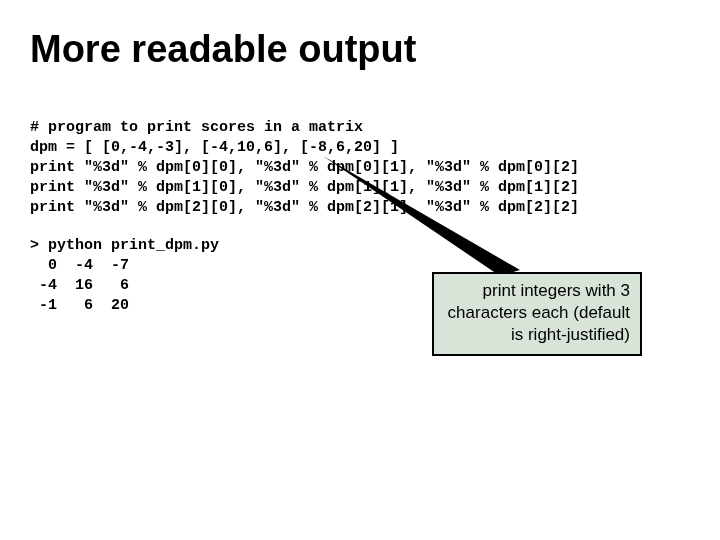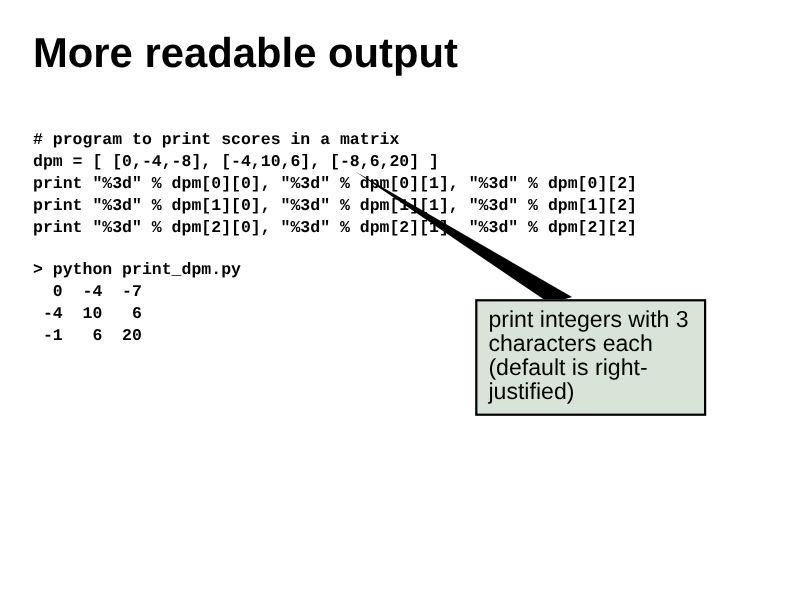--- a/index.html
+++ b/index.html
@@ -49,47 +49,47 @@
     font-weight: bold;
   }
   .callout {
     position: absolute;
     left: 432px;
     top: 272px;
     width: 210px;
     background: #d8e4d8;
     border: 2.5px solid #000;
     padding: 6px 10px 8px 10px;
-    text-align: left;
-    font-size: 21px;
+    text-align: right;
+    font-size: 17px;
     line-height: 22px;
     color: #000;
     box-sizing: border-box;
   }
   .connector {
     position: absolute;
     pointer-events: none;
   }
 </style>
 </head>
 <body>
 
 <div class="slide">
 
   <div class="title">More readable output</div>
 
   <div class="code-block"><span># program to print scores in a matrix</span>
-<span>dpm = [ [0,-4,-8], [-4,10,6], [-8,6,20] ]</span>
+<span>dpm = [ [0,-4,-3], [-4,10,6], [-8,6,20] ]</span>
 <span>print "%3d" % dpm[0][0], "%3d" % dpm[0][1], "%3d" % dpm[0][2]</span>
 <span>print "%3d" % dpm[1][0], "%3d" % dpm[1][1], "%3d" % dpm[1][2]</span>
 <span>print "%3d" % dpm[2][0], "%3d" % dpm[2][1], "%3d" % dpm[2][2]</span></div>
 
   <div class="output-block"><span>&gt; python print_dpm.py</span>
 <span>  0  -4  -7</span>
-<span> -4  10   6</span>
+<span> -4  16   6</span>
 <span> -1   6  20</span></div>
 
   <svg class="connector" style="left:0;top:0;" width="720" height="540">
     <polygon points="323,156 520,270 500,276" fill="#000"></polygon>
   </svg>
 
   <div class="callout">
     <span>print integers with 3 characters each (default is right-justified)</span>
   </div>
 

